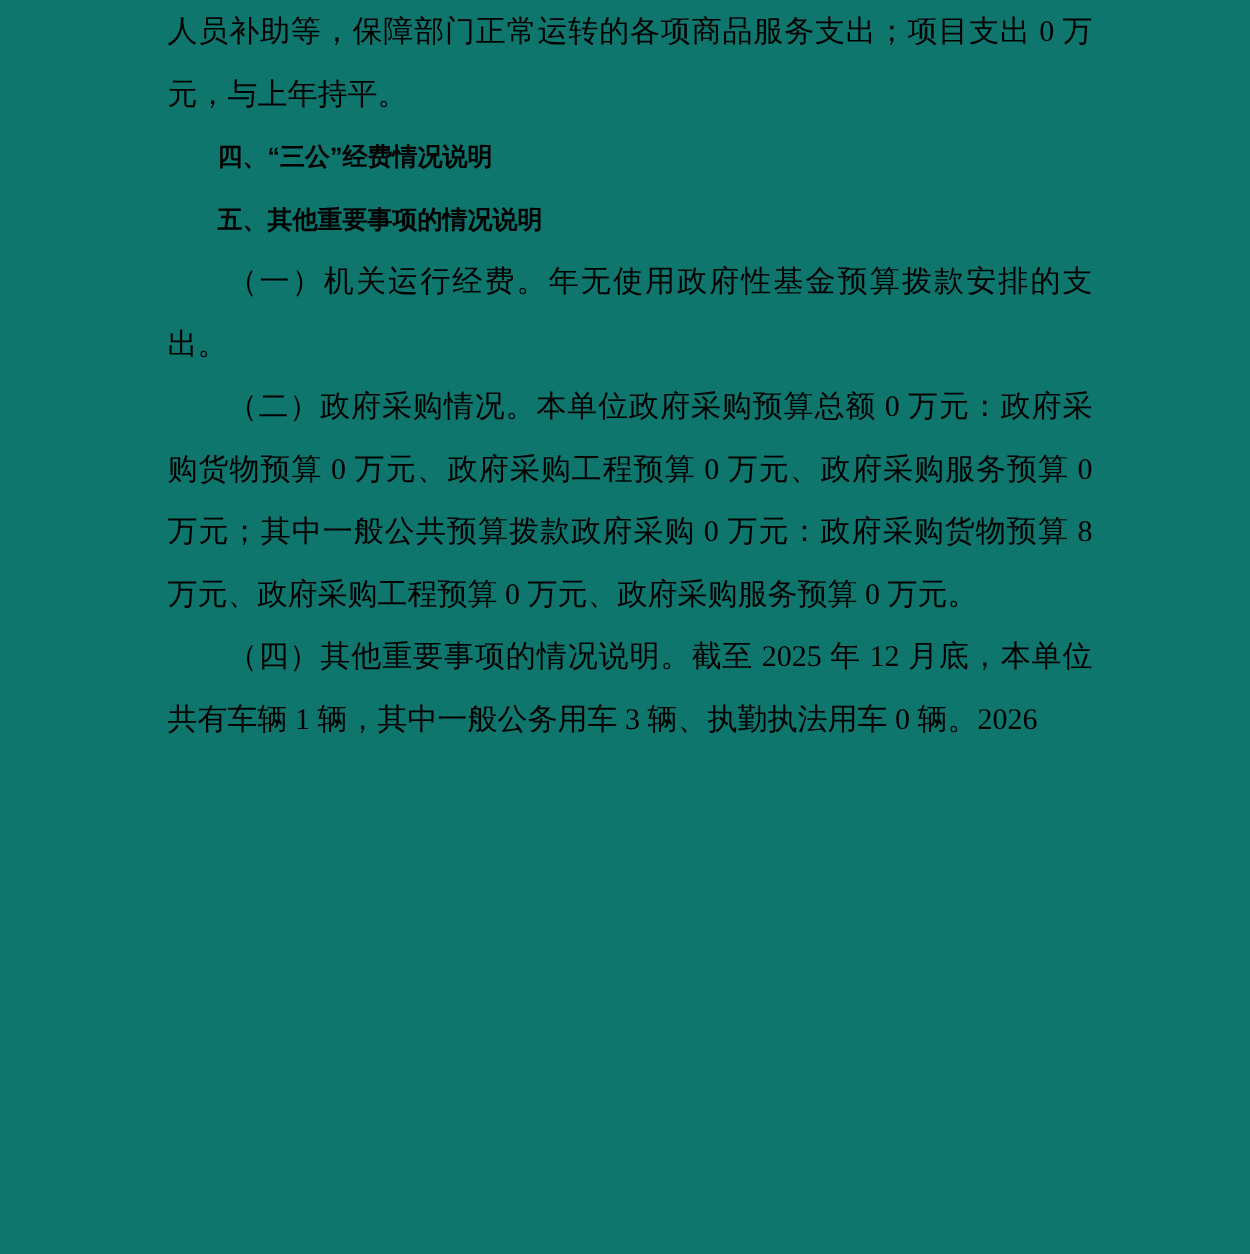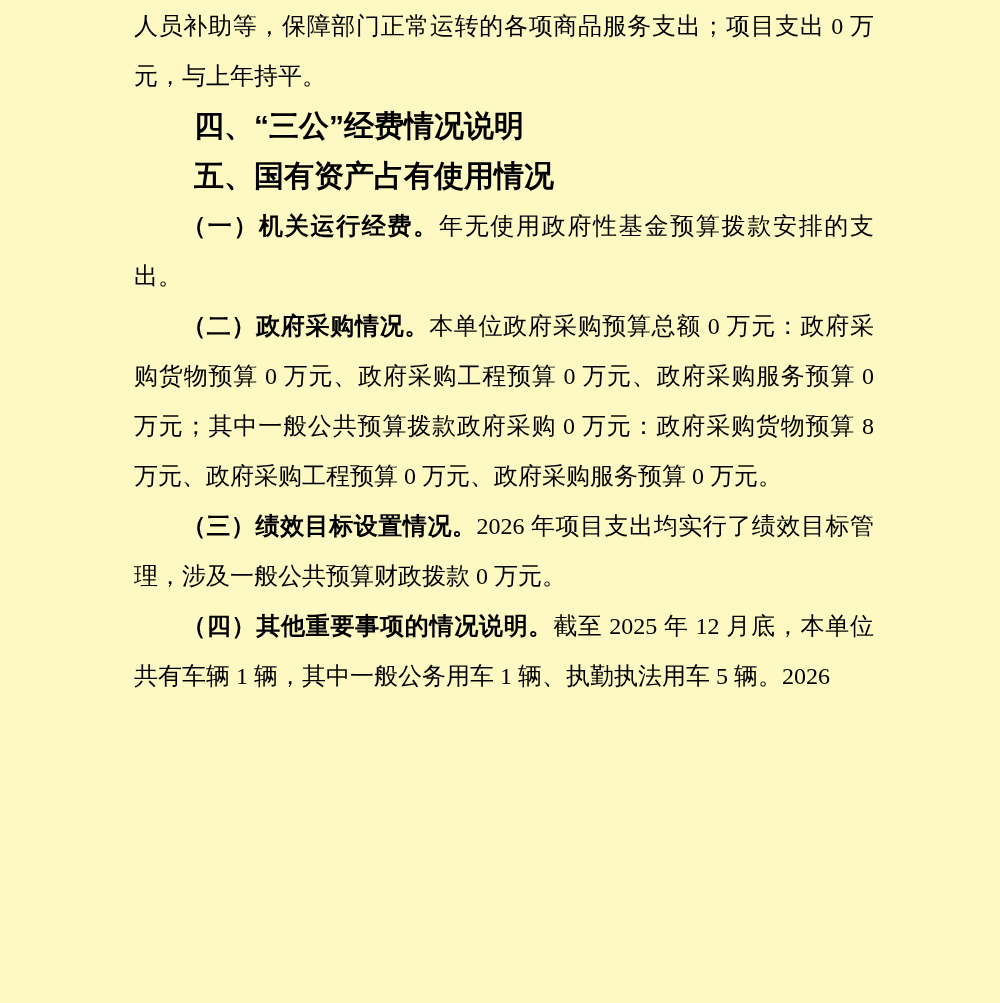--- a/index.html
+++ b/index.html
@@ -7,65 +7,64 @@
     padding: 0;
     background: #ffffff;
   }
   .page {
     position: relative;
     width: 1000px;
     height: 1003px;
     box-sizing: border-box;
     padding: 1px 126px 0 134px;
     overflow: hidden;
-    background: #fef9c3;
+    background: #0f766e;
     color: #000000;
     font-family: "Liberation Serif", "DejaVu Serif", serif;
     font-size: 24px;
     line-height: 50px;
     text-align: justify;
   }
   .page p {
     margin: 0;
     padding: 0;
     text-indent: 2em;
   }
   .page p.cont {
     text-indent: 0;
   }
   .page h2.heading {
     margin: 0;
     padding: 0;
     text-indent: 2em;
     font-family: "Liberation Sans", "DejaVu Sans", sans-serif;
     font-weight: bold;
-    font-size: 30px;
+    font-size: 20px;
     line-height: 50px;
     text-align: left;
   }
   
   .lead {
     font-family: "Liberation Serif", "DejaVu Serif", serif;
-    font-weight: bold;
+    font-weight: normal;
   }
 </style>
 </head>
 <body>
 
 <div class="page">
 
   <p class="cont">人员补助等，保障部门正常运转的各项商品服务支出；项目支出 0 万元，与上年持平。</p>
 
 
   <h2 class="heading">四、“三公”经费情况说明</h2>
 
 
-  <h2 class="heading">五、国有资产占有使用情况</h2>
+  <h2 class="heading">五、其他重要事项的情况说明</h2>
 
   <p><span class="lead">（一）机关运行经费。</span><span>年无使用政府性基金预算拨款安排的支出。</span></p>
 
   <p><span class="lead">（二）政府采购情况。</span><span>本单位政府采购预算总额 0 万元：政府采购货物预算 0 万元、政府采购工程预算 0 万元、政府采购服务预算 0 万元；其中一般公共预算拨款政府采购 0 万元：政府采购货物预算 8 万元、政府采购工程预算 0 万元、政府采购服务预算 0 万元。</span></p>
 
-  <p><span class="lead">（三）绩效目标设置情况。</span><span>2026 年项目支出均实行了绩效目标管理，涉及一般公共预算财政拨款 0 万元。</span></p>
 
-  <p><span class="lead">（四）其他重要事项的情况说明。</span><span>截至 2025 年 12 月底，本单位共有车辆 1 辆，其中一般公务用车 1 辆、执勤执法用车 5 辆。2026</span></p>
+  <p><span class="lead">（四）其他重要事项的情况说明。</span><span>截至 2025 年 12 月底，本单位共有车辆 1 辆，其中一般公务用车 3 辆、执勤执法用车 0 辆。2026</span></p>
 
 </div>
 
 </body></html>

